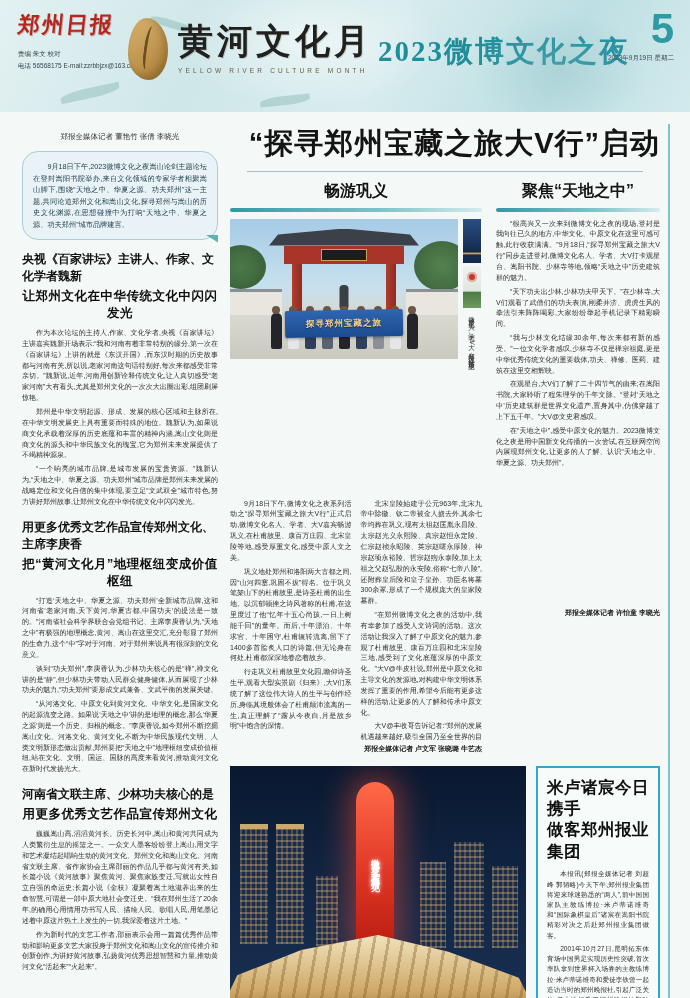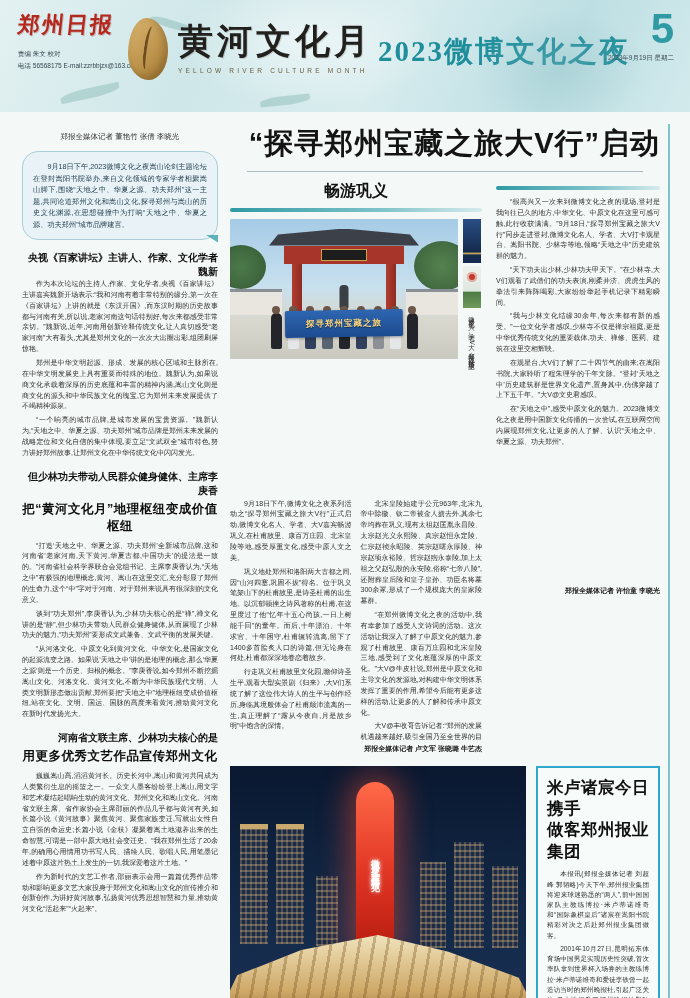--- a/index.html
+++ b/index.html
@@ -45,21 +45,21 @@
 
   .left-col { flex:0 0 196px; height:866px; overflow:hidden; }
   .a1-title { font-size:27px; font-weight:900; text-align:center; line-height:1.2; letter-spacing:3px; color:#141414; margin-top:4px; }
   .a1-byline { font-size:7.5px; text-align:center; color:#333; margin:8px 0 9px; }
   .lead-box { background:#e9f3f7; border:1px solid #a9cdd9; border-radius:16px; padding:9px 10px;
         position:relative; }
   .lead-box p { font-size:7.2px; line-height:1.6; color:#23414f; text-align:justify; text-indent:2em; }
   .lead-box::after { content:""; position:absolute; right:-5px; bottom:-6px; width:16px; height:10px;
         background:#3aa0a8; clip-path:polygon(0 0,100% 100%,100% 0); opacity:.8; }
   .sec { margin-top:11px; }
-  .sec-kicker { font-size:10px; font-weight:700; text-align:right; color:#111; }
+  .sec-kicker { font-size:12px; font-weight:700; text-align:left; color:#111; }
   .sec-head { font-size:12.5px; font-weight:900; text-align:center; margin:3px 0 6px; color:#0e0e0e; letter-spacing:.5px; }
   .body-p { font-size:7px; line-height:1.55; color:#2f2f2f; text-align:justify; text-indent:2em; margin-bottom:3px; }
 
   .main-col { flex:1; min-width:0; border-right:2px solid #7fc4cd; padding-right:8px; }
   .a2-banner { font-size:29px; font-weight:900; text-align:right; letter-spacing:1px; color:#141414;
         padding-bottom:8px; position:relative; }
   .a2-banner::after { content:""; position:absolute; left:4%; right:4%; bottom:0; height:1px; background:#a9bcc0; }
 
   .a2-row { display:flex; gap:14px; margin-top:8px; }
   .gy { flex:0 0 252px; }
@@ -174,27 +174,28 @@
   <div class="content">
 
     <aside class="left-col">
       <div class="a1-byline">郑报全媒体记者 董艳竹 张倩 李晓光</div>
       <div class="lead-box">
         <p>9月18日下午,2023微博文化之夜嵩山论剑主题论坛在登封嵩阳书院举办,来自文化领域的专家学者相聚嵩山脚下,围绕“天地之中、华夏之源、功夫郑州”这一主题,共同论道郑州文化和嵩山文化,探寻郑州与嵩山的历史文化渊源,在思想碰撞中为打响“天地之中、华夏之源、功夫郑州”城市品牌建言。</p>
       </div>
 
       <div class="sec">
         <div class="sec-kicker">央视《百家讲坛》主讲人、作家、文化学者魏新</div>
+        <div class="sec-head">让郑州文化在中华传统文化中闪闪发光</div>
         <p class="body-p">作为本次论坛的主持人,作家、文化学者,央视《百家讲坛》主讲嘉宾魏新开场表示:“我和河南有着非常特别的缘分,第一次在《百家讲坛》上讲的就是《东汉开国》,而东汉时期的历史故事都与河南有关,所以说,老家河南这句话特别好,每次来都感受非常亲切。”魏新说,近年,河南用创新诠释传统文化,让人真切感受“老家河南”大有看头,尤其是郑州文化的一次次大出圈出彩,组团刷屏惊艳。</p>
         <p class="body-p">郑州是中华文明起源、形成、发展的核心区域和主脉所在,在中华文明发展史上具有重要而特殊的地位。魏新认为,如果说商文化承载着深厚的历史底蕴和丰富的精神内涵,嵩山文化则是商文化的源头和中华民族文化的瑰宝,它为郑州未来发展提供了不竭精神源泉。</p>
         <p class="body-p">“一个响亮的城市品牌,是城市发展的宝贵资源。”魏新认为,“天地之中、华夏之源、功夫郑州”城市品牌是郑州未来发展的战略定位和文化自信的集中体现,要立足“文武双全”城市特色,努力讲好郑州故事,让郑州文化在中华传统文化中闪闪发光。</p>
       </div>
 
       <div class="sec">
-        <div class="sec-kicker">但少林功夫带动人民群众健身健体、主席李庚香</div>
+        <div class="sec-kicker">用更多优秀文艺作品宣传郑州文化、主席李庚香</div>
         <div class="sec-head">把“黄河文化月”地理枢纽变成价值枢纽</div>
         <p class="body-p">“打造‘天地之中、华夏之源、功夫郑州’全新城市品牌,这和河南省‘老家河南,天下黄河,华夏古都,中国功夫’的提法是一致的。”河南省社会科学界联合会党组书记、主席李庚香认为,“天地之中”有极强的地理概念,黄河、嵩山在这里交汇,充分彰显了郑州的生命力,这个“中”字对于河南、对于郑州来说具有很深刻的文化意义。</p>
         <p class="body-p">谈到“功夫郑州”,李庚香认为,少林功夫核心的是“禅”,禅文化讲的是“静”,但少林功夫带动人民群众健身健体,从而展现了少林功夫的魅力,“功夫郑州”要形成文武兼备、文武平衡的发展关键。</p>
         <p class="body-p">“从河洛文化、中原文化到黄河文化、中华文化,是国家文化的起源流变之路。如果说‘天地之中’讲的是地理的概念,那么‘华夏之源’则是一个历史、归根的概念。”李庚香说,如今郑州不断挖掘嵩山文化、河洛文化、黄河文化,不断为中华民族现代文明、人类文明新形态做出贡献,郑州要把“天地之中”地理枢纽变成价值枢纽,站在文化、文明、国运、国脉的高度来看黄河,推动黄河文化在新时代发扬光大。</p>
       </div>
 
       <div class="sec">
         <div class="sec-kicker">河南省文联主席、少林功夫核心的是</div>
         <div class="sec-head">用更多优秀文艺作品宣传郑州文化</div>
         <p class="body-p">巍巍嵩山高,滔滔黄河长。历史长河中,嵩山和黄河共同成为人类繁衍生息的摇篮之一。一众文人墨客纷纷登上嵩山,用文字和艺术凝结起唱响生动的黄河文化、郑州文化和嵩山文化。河南省文联主席、省作家协会主席邵丽的作品几乎都与黄河有关,如长篇小说《黄河故事》聚焦黄河、聚焦家族变迁,写就出女性自立自强的命运史;长篇小说《金枝》凝聚着嵩土地滋养出来的生命智慧,可谓是一部中原大地社会变迁史。“我在郑州生活了20余年,的确用心用情用功书写人民、描绘人民、歌唱人民,用笔墨记述着中原这片热土上发生的一切,我深爱着这片土地。”</p>
@@ -258,20 +259,21 @@
               <p class="body-p">北宋皇陵始建于公元963年,北宋九帝中除徽、钦二帝被金人掳去外,其余七帝均葬在巩义,现有太祖赵匡胤永昌陵、太宗赵光义永熙陵、真宗赵恒永定陵、仁宗赵祯永昭陵、英宗赵曙永厚陵、神宗赵顼永裕陵、哲宗赵煦永泰陵,加上太祖之父赵弘殷的永安陵,俗称“七帝八陵”,还附葬皇后陵和皇子皇孙、功臣名将墓300余冢,形成了一个规模庞大的皇家陵墓群。</p>
               <p class="body-p">“在郑州微博文化之夜的活动中,我有幸参加了感受人文诗词的活动。这次活动让我深入了解了中原文化的魅力,参观了杜甫故里、康百万庄园和北宋皇陵三地,感受到了文化底蕴深厚的中原文化。”大V@牛皮社说,郑州是中原文化和主导文化的发源地,对构建中华文明体系发挥了重要的作用,希望今后能有更多这样的活动,让更多的人了解和传承中原文化。</p>
               <p class="body-p">大V@丰收哥告诉记者:“郑州的发展机遇越来越好,吸引全国乃至全世界的目光,成为一个优秀的大都市,同时也希望大家有时间有空都可以来郑州走一走,看一看。”</p>
             </div>
           </div>
           <div class="sign">郑报全媒体记者 卢文军 张晓璐 牛艺杰</div>
         </div>
 
         <div class="df">
           <div class="sub-head">
+            <div>聚焦“天地之中”</div>
           </div>
           <div class="teal-rule"></div>
           <div class="df-body">
             <p class="body-p">“很高兴又一次来到微博文化之夜的现场,登封是我向往已久的地方,中华文化、中原文化在这里可感可触,此行收获满满。”9月18日,“探寻郑州宝藏之旅大V行”同步走进登封,微博文化名人、学者、大V打卡观星台、嵩阳书院、少林寺等地,领略“天地之中”历史建筑群的魅力。</p>
             <p class="body-p">“天下功夫出少林,少林功夫甲天下。”在少林寺,大V们观看了武僧们的功夫表演,刚柔并济、虎虎生风的拳法引来阵阵喝彩,大家纷纷举起手机记录下精彩瞬间。</p>
             <p class="body-p">“我与少林文化结缘30余年,每次来都有新的感受。”一位文化学者感叹,少林寺不仅是禅宗祖庭,更是中华优秀传统文化的重要载体,功夫、禅修、医药、建筑在这里交相辉映。</p>
             <p class="body-p">在观星台,大V们了解了二十四节气的由来;在嵩阳书院,大家聆听了程朱理学的千年文脉。“登封‘天地之中’历史建筑群是世界文化遗产,置身其中,仿佛穿越了上下五千年。”大V@文史君感叹。</p>
             <p class="body-p">在“天地之中”,感受中原文化的魅力。2023微博文化之夜是用中国新文化传播的一次尝试,在互联网空间内展现郑州文化,让更多的人了解、认识“天地之中、华夏之源、功夫郑州”。</p>
           </div>
           <div class="sign">郑报全媒体记者 许怡童 李晓光</div>

